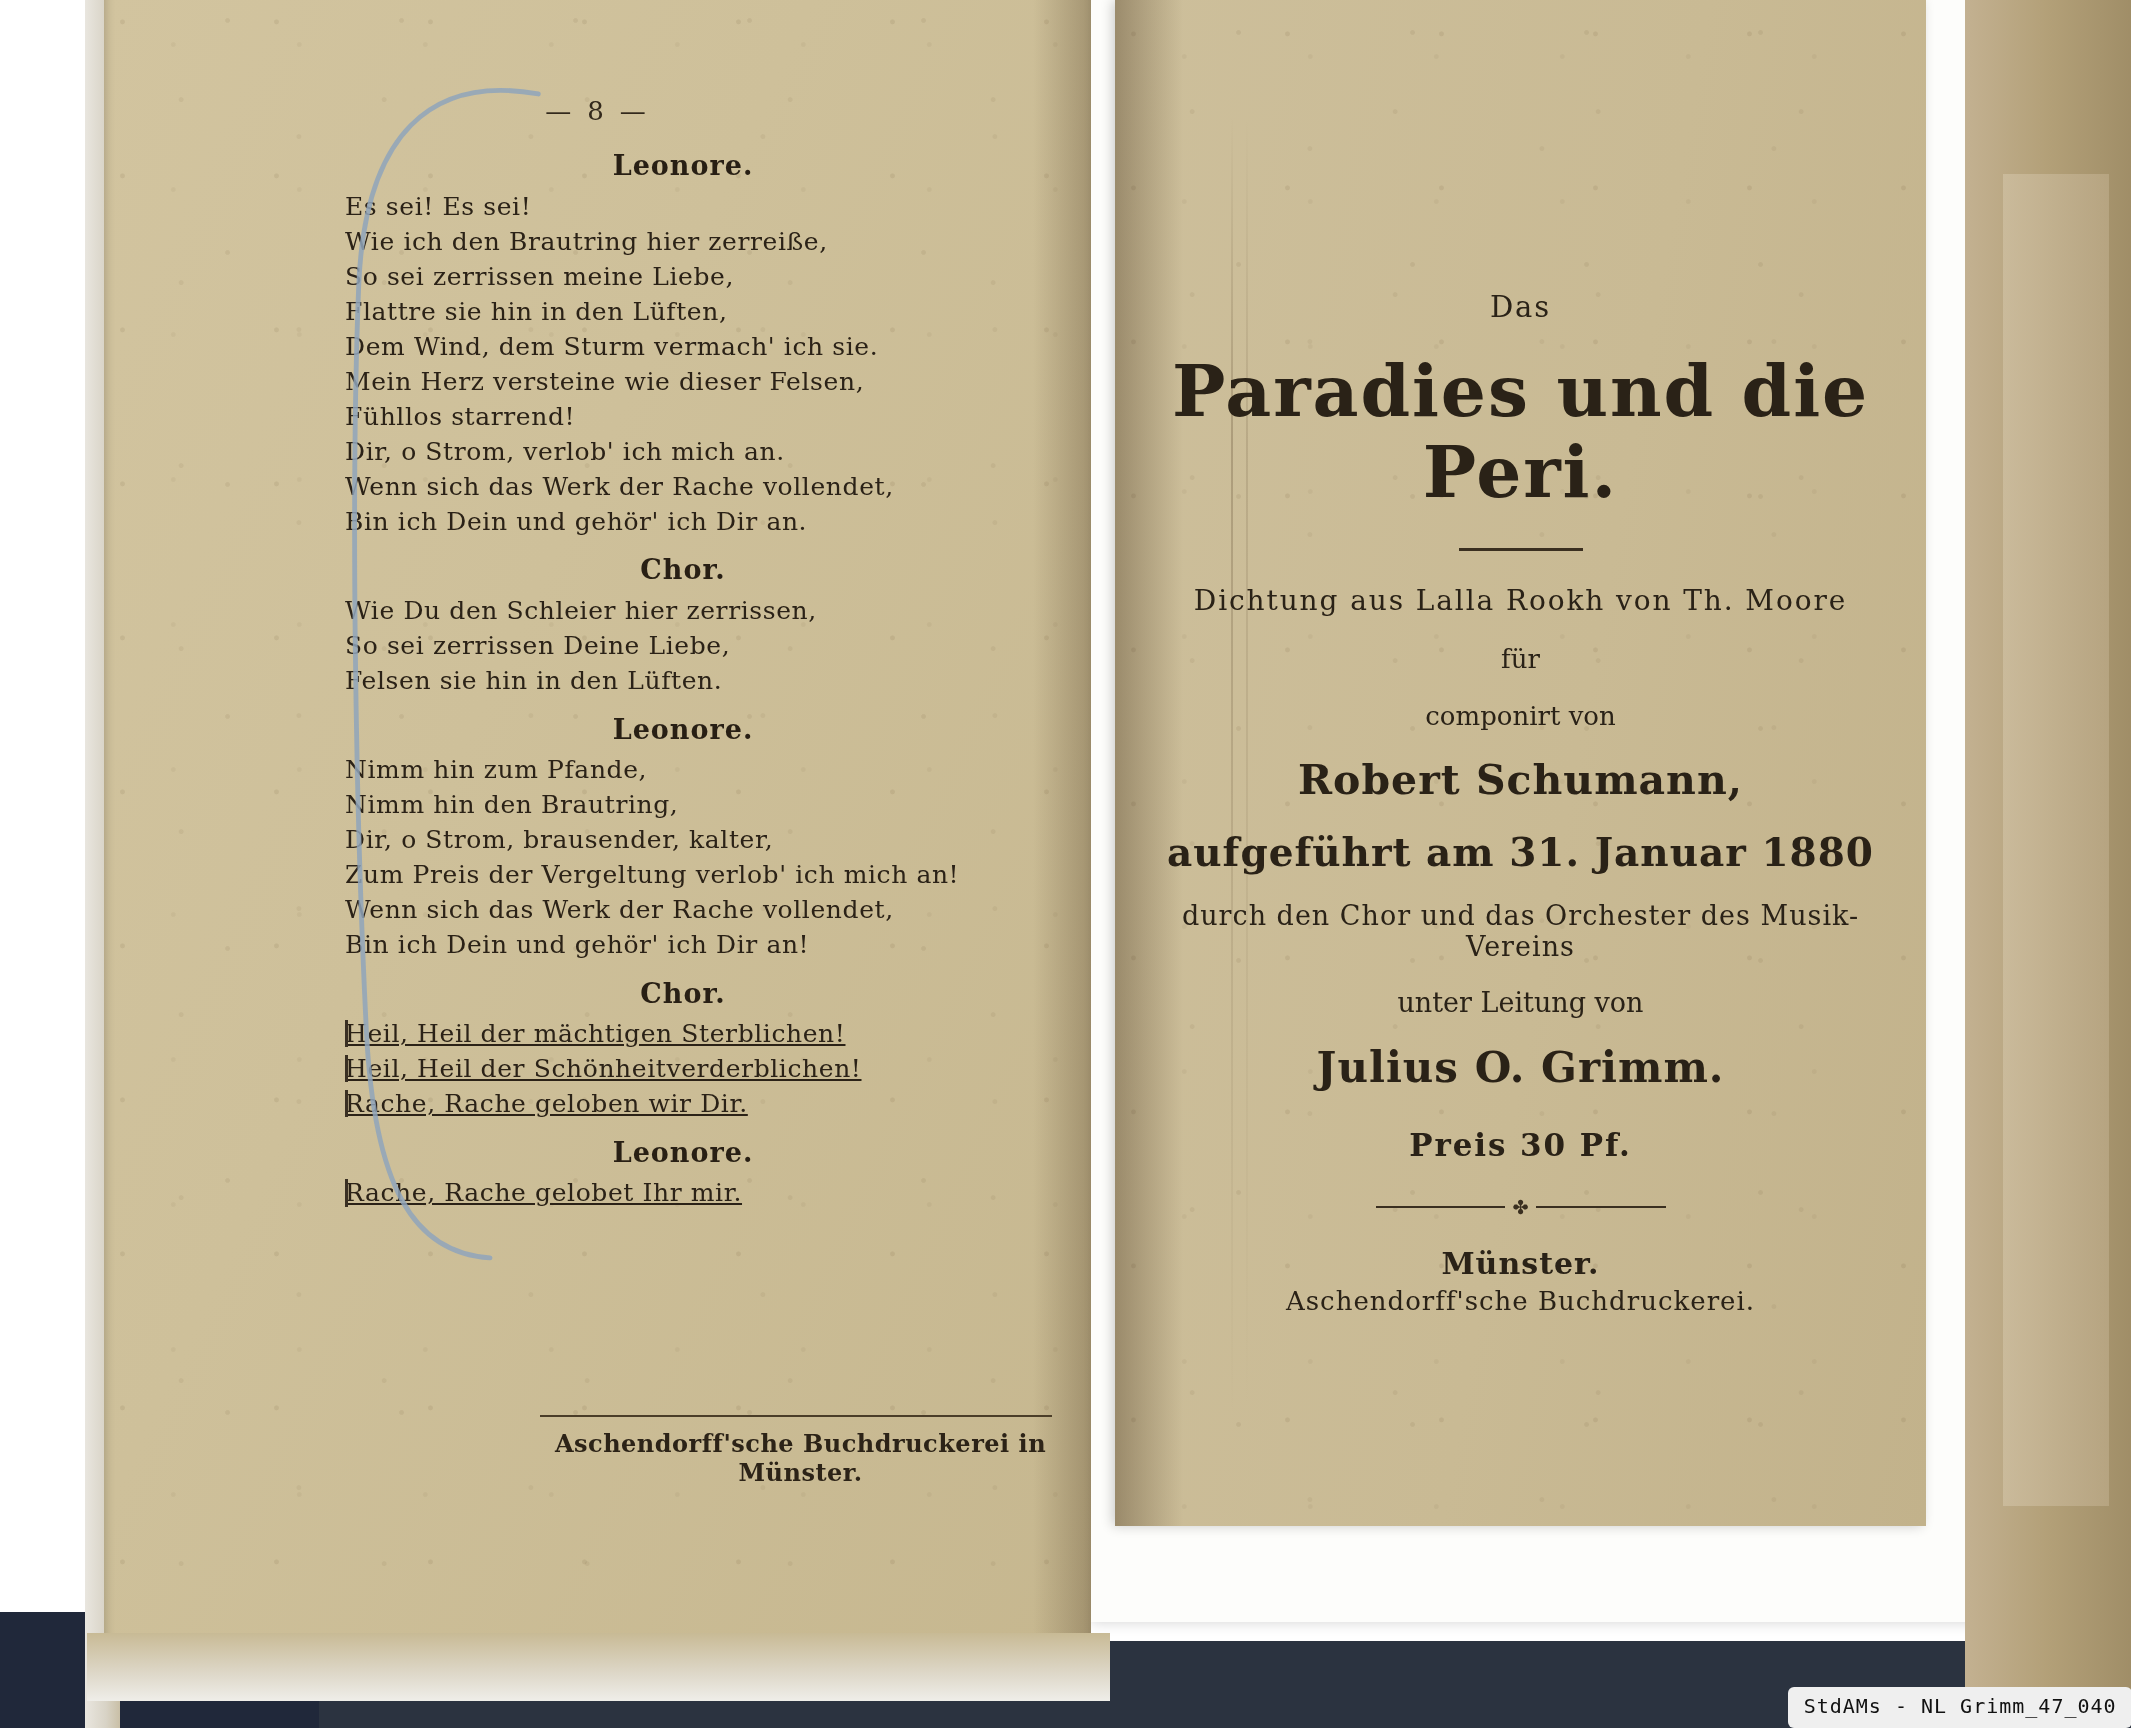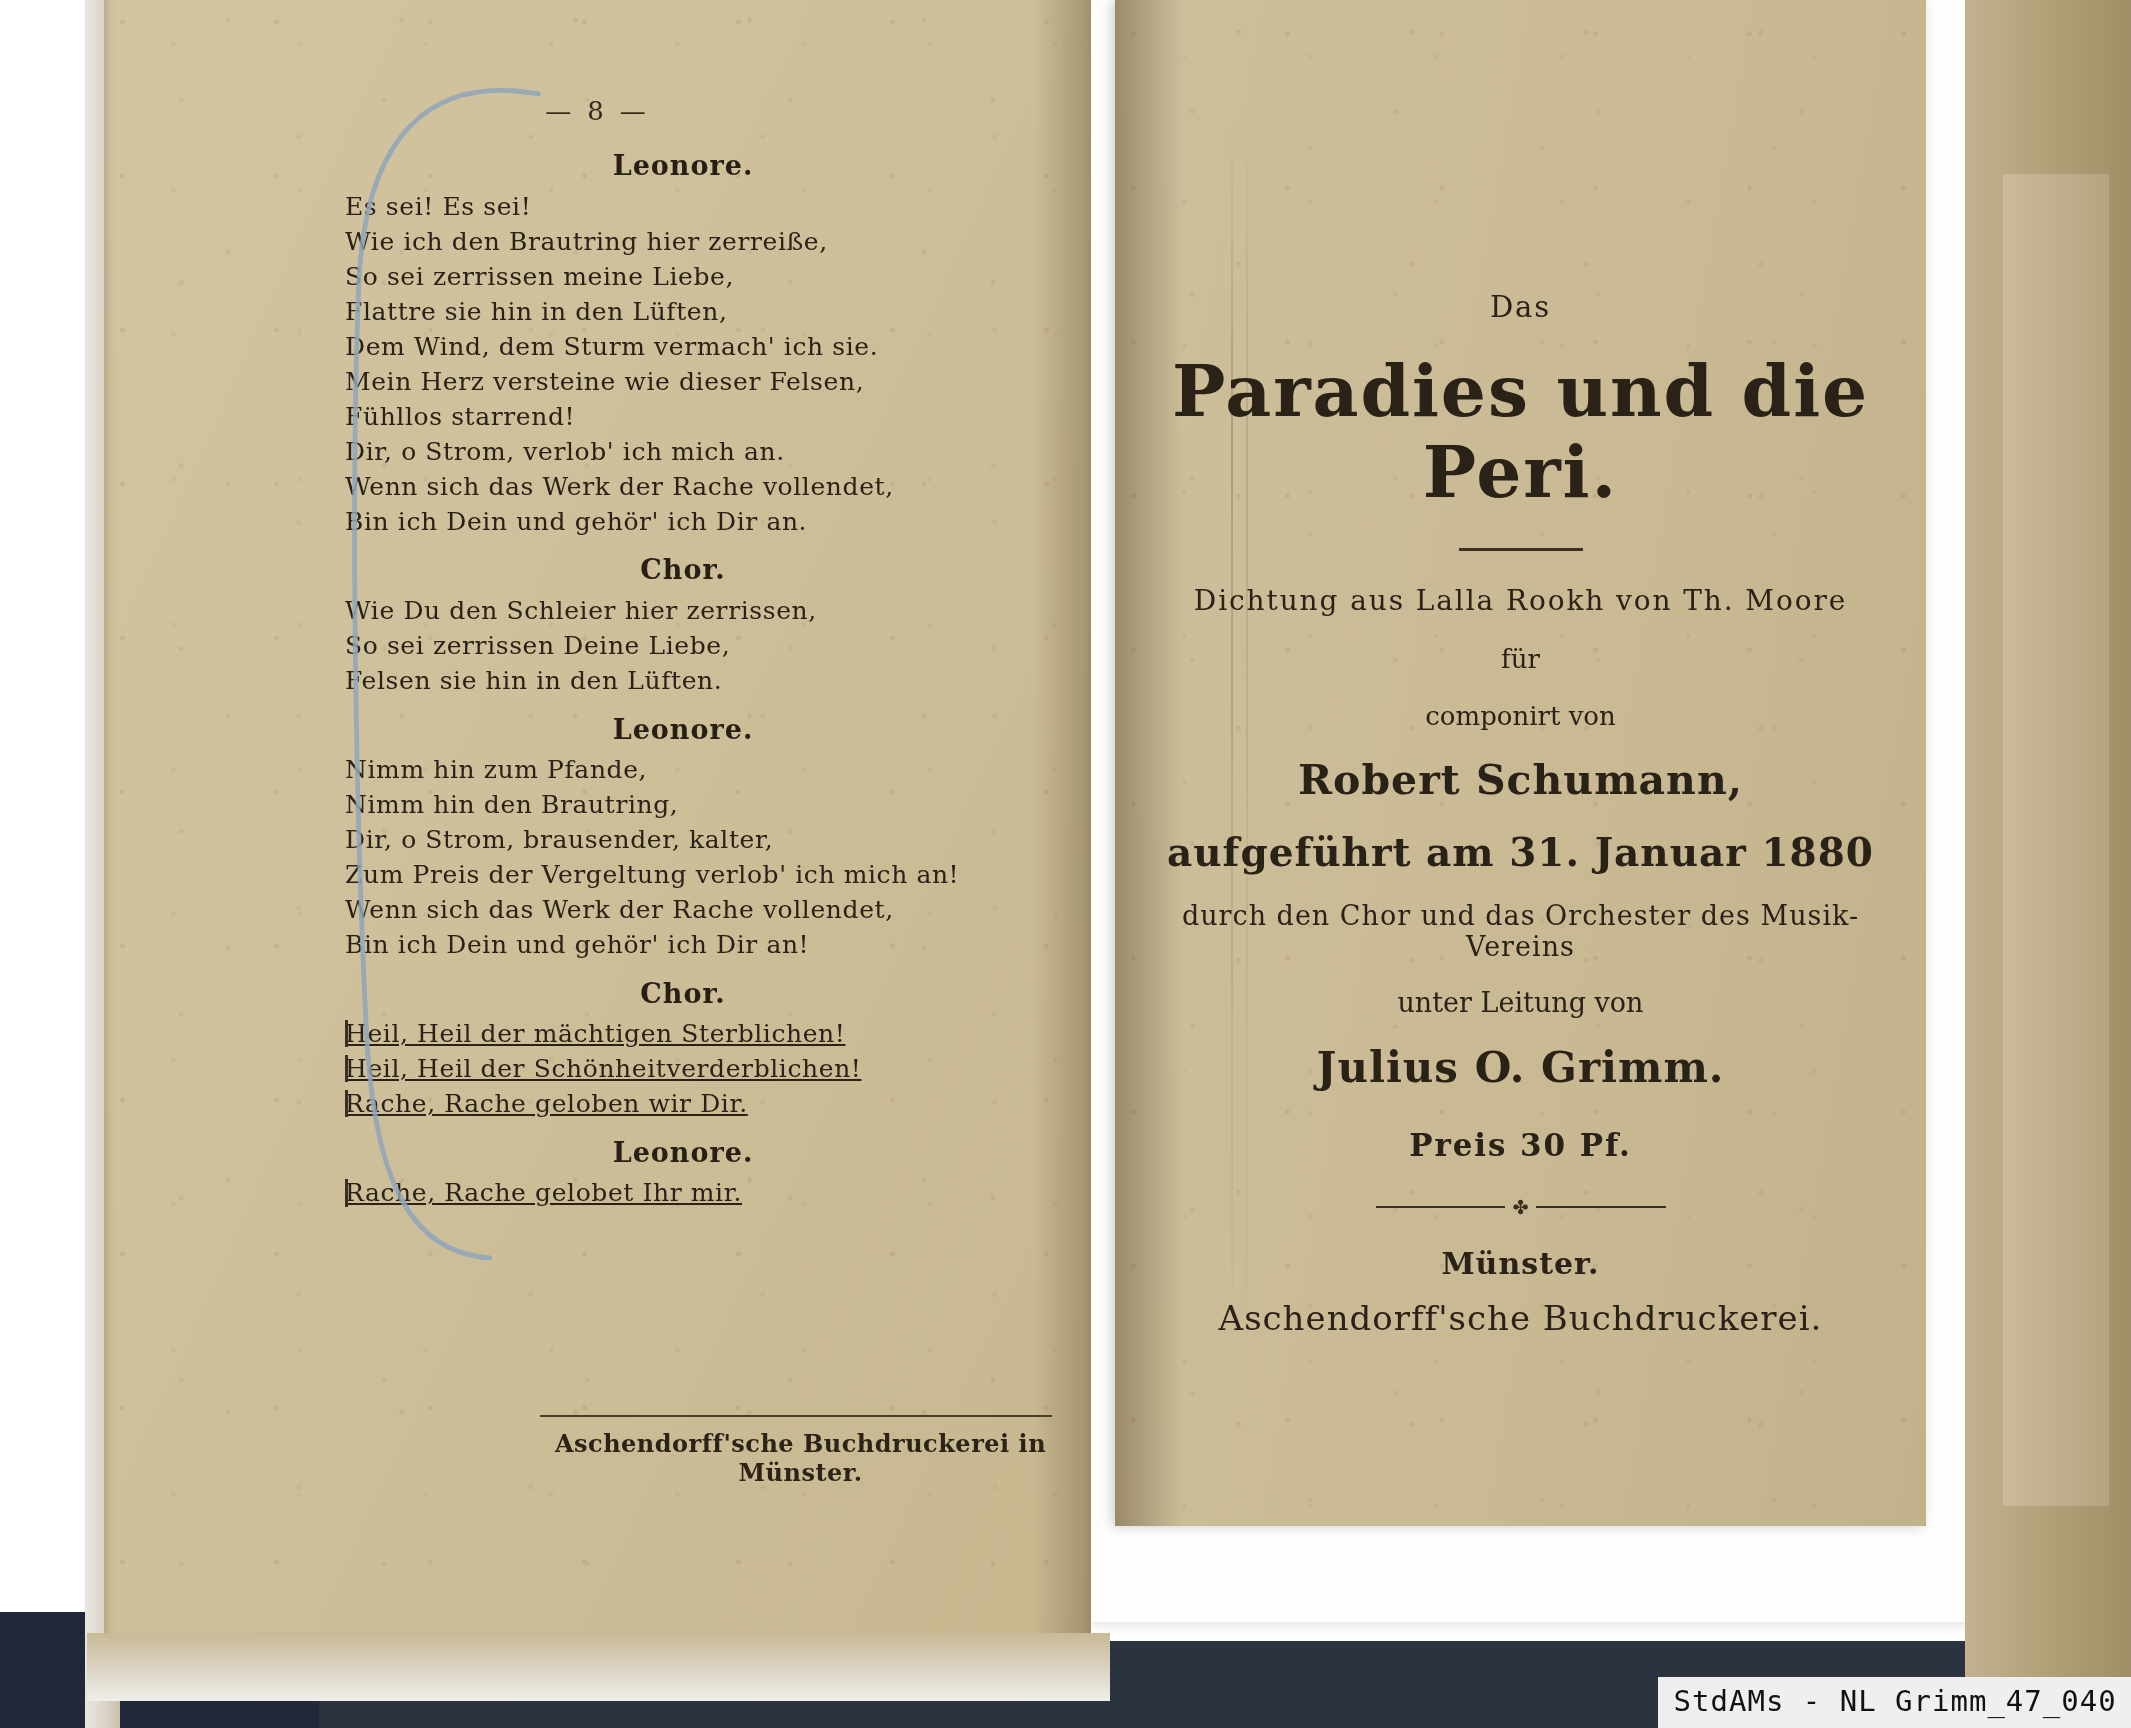--- a/index.html
+++ b/index.html
@@ -256,42 +256,43 @@
     width: 290px;
     display: flex;
     align-items: center;
     justify-content: center;
     gap: 7.7px;
     color: #3a2f20;
     font-size: 19.3px;
   }
   .t-orn i { display:block; height:1.9px; background:#3a2f20; flex:1; }
   .t-city { margin-top: 27px; font-size: 30px; font-weight: 700; letter-spacing: 1px; }
-  .t-printer { margin-top: 17px; font-size: 34px; letter-spacing: 1px; }
+  .t-printer { margin-top: 5px; font-size: 26px; letter-spacing: 1px; }
 
   
   .crease {
     position: absolute;
     top: 116px;
     width: 1.9px;
     height: 1303px;
     background: linear-gradient(180deg, rgba(90,70,45,0) 0%, rgba(90,70,45,.28) 25%, rgba(90,70,45,.10) 70%, rgba(90,70,45,0) 100%);
   }
 
   
   .caption {
     position: absolute;
     right: 0;
     bottom: 0;
     background: #efefef;
     color: #111;
     font-family: "DejaVu Sans Mono", monospace;
-    font-size: 29px;
+    font-size: 20px;
     padding: 7.7px 15.4px 9.7px 15.4px;
     letter-spacing: 1px;
+    border-radius: 6px;
   }
 </style>
 </head>
 <body>
 
 <div id="scan">
 
   <div class="bg-dark"></div>
   <div class="bg-dark2"></div>
 

